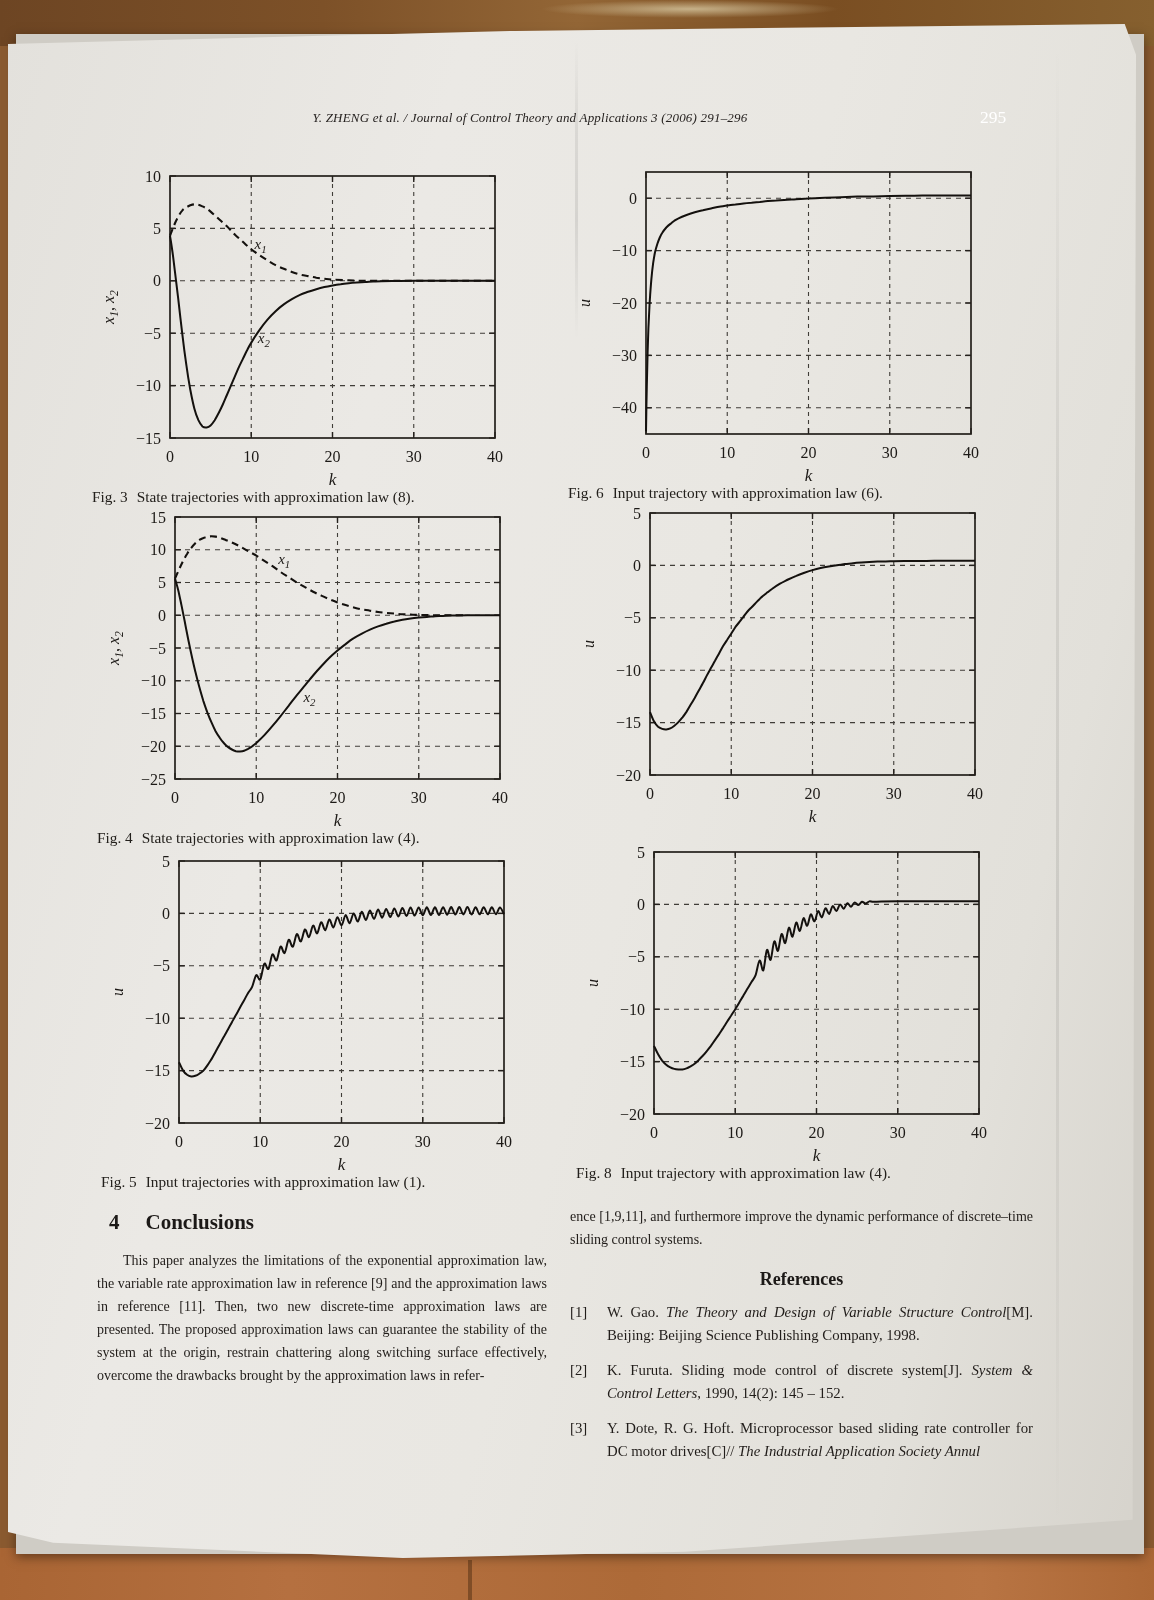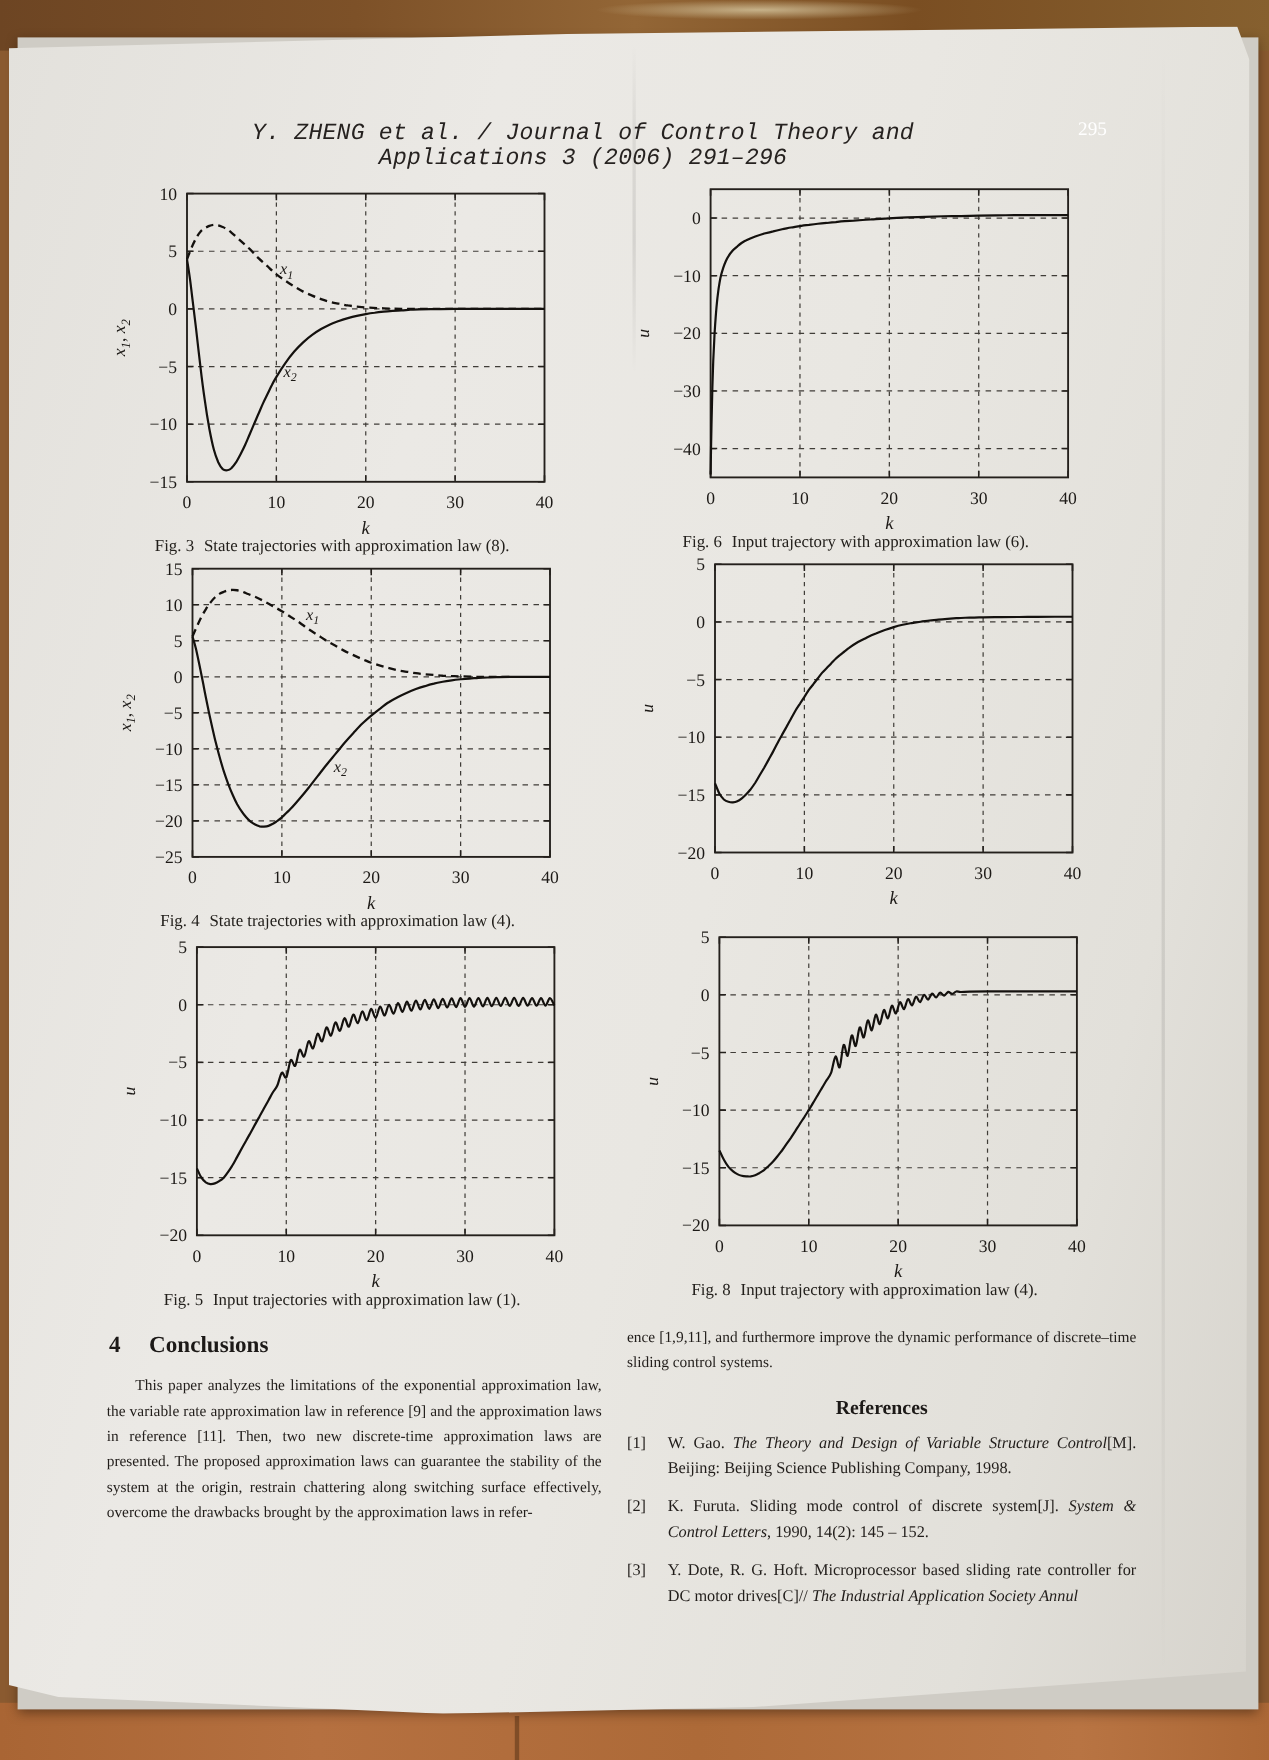--- a/index.html
+++ b/index.html
@@ -15,30 +15,30 @@
     background:linear-gradient(90deg,#a96534,#b57040 25%,#ad6a38 55%,#b87443 85%,#ac6836);}
   .desk-seam{position:absolute;left:468px;bottom:0;width:4px;height:40px;background:#54301484;}
   .page-under{position:absolute;left:16px;top:34px;width:1128px;height:1520px;
     background:#cfccc5;box-shadow:0 3px 10px rgba(30,15,5,.5);}
   .page{position:absolute;left:8px;top:24px;width:1128px;height:1534px;
     background:linear-gradient(105deg,#e3e1dc 0%,#ebe9e5 30%,#e9e7e2 55%,#e2e0da 82%,#d6d3cc 100%);
     clip-path:polygon(0% 1.3%,45% 0.45%,99% 0%,100% 2%,99.7% 97.5%,60% 99.6%,35% 100%,4% 99%,0% 98.3%);
     box-shadow:0 2px 6px rgba(40,20,8,.4);}
   .crease{position:absolute;width:3px;background:linear-gradient(180deg,rgba(0,0,0,0),rgba(0,0,0,.07) 30%,rgba(0,0,0,.09) 60%,rgba(0,0,0,0));}
   .running-head{position:absolute;left:180px;top:110px;width:700px;text-align:center;
-    font-style:italic;font-size:21px;letter-spacing:.2px;color:#262220;font-family:Liberation Mono, monospace;}
+    font-style:italic;font-size:13px;letter-spacing:.2px;color:#262220;}
   .page-number{position:absolute;left:980px;top:107px;font-size:17.5px;color:#ffffff;}
   figure.fig{position:absolute;width:420px;margin:0;}
   figure.fig svg{display:block;}
-  .cap{margin-top:2px;text-align:center;font-size:15.3px;color:#23201c;}
+  .cap{margin-top:2px;text-align:left;font-size:15.3px;color:#23201c;}
   .cap .gap{display:inline-block;width:9px;}
   .col{position:absolute;}
   .col-left{left:97px;top:1210px;width:450px;}
   .col-right{left:570px;top:1206px;width:463px;}
-  h2.sect{font-size:21px;margin:0 0 15px 2px;color:#1c1917;}
+  h2.sect{font-size:21px;margin:0 0 15px 12px;color:#1c1917;}
   h2.sect .num{margin-right:26px;}
   p.body-par{font-size:14px;line-height:1.64;text-align:justify;margin:0;color:#211d1a;}
   p.indent{text-indent:26px;}
   h3.refs-h{font-size:18px;margin:17px 0 11px 0;color:#1c1917;text-align:center;}
   ol.refs{list-style:none;margin:0;padding:0;font-size:14.8px;line-height:1.55;color:#211d1a;}
   ol.refs li{display:flex;gap:11px;margin-bottom:12px;text-align:justify;}
   .ref-num{flex:0 0 26px;}
   .ref-body em{}
 </style>
 </head>

